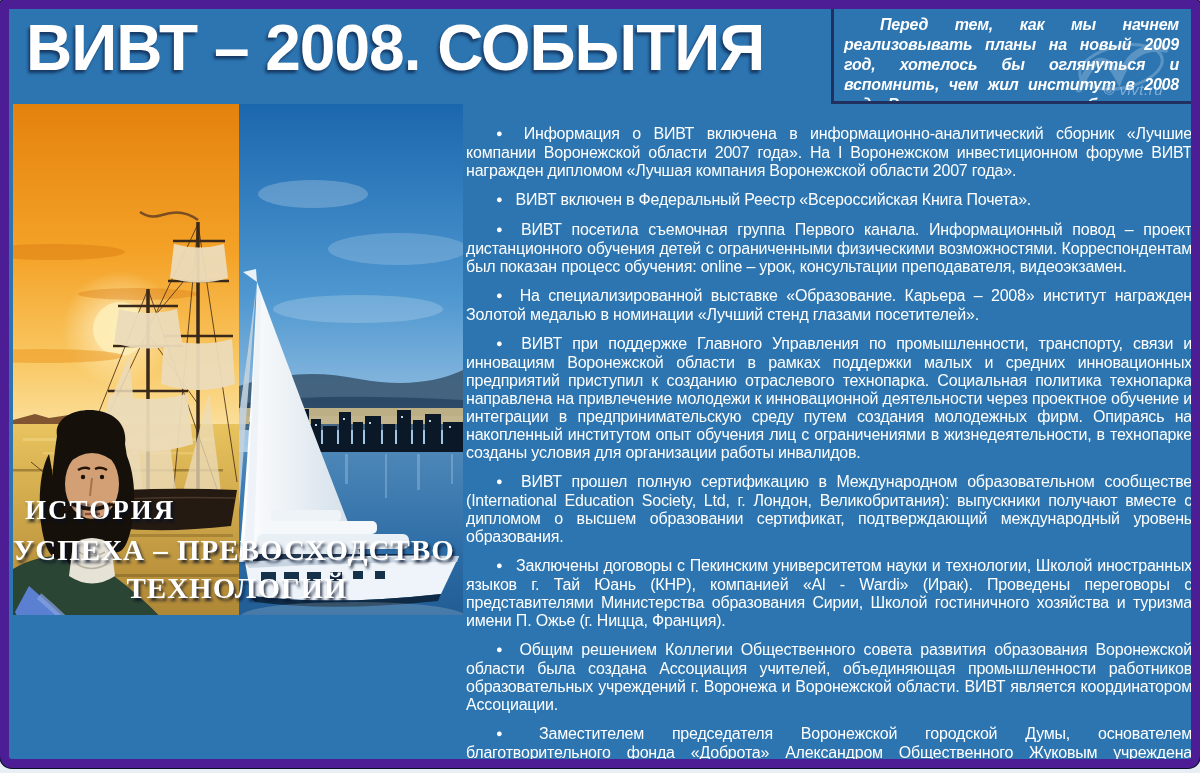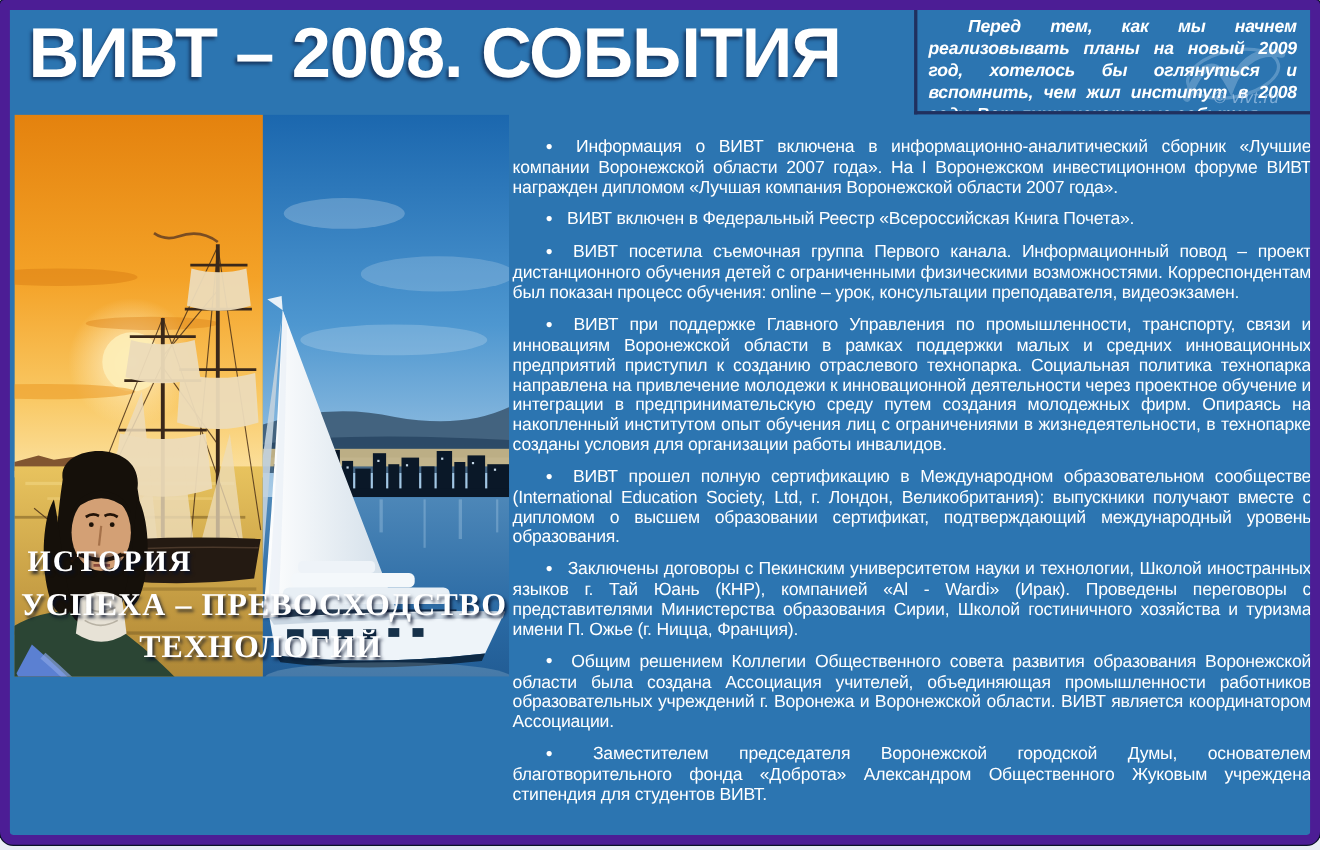--- a/index.html
+++ b/index.html
@@ -58,21 +58,21 @@
     position:absolute;left:4px;top:95px;width:450px;height:511px;
     overflow:hidden;
   }
   .art svg{display:block;width:450px;height:655px;}
   .slogan{
     position:absolute;left:0;right:0;bottom:10px;z-index:5;
     color:#fff;font-family:"Liberation Serif",serif;font-weight:bold;
     text-shadow:2px 3px 3px rgba(5,15,40,.8);
   }
   .slogan .l1{font-size:27px;letter-spacing:2px;text-align:left;padding-left:12px;}
-  .slogan .l2{font-size:29px;letter-spacing:1px;text-align:right;padding-right:2px;margin-top:8px;}
+  .slogan .l2{font-size:29px;letter-spacing:1px;padding-right:2px;margin-top:8px;}
   .slogan .l3{font-size:29px;letter-spacing:1px;text-align:center;padding-right:2px;margin-top:5px;}
 </style>
 </head>
 <body>
 
 <div class="page">
 
   <h1 class="title">ВИВТ – 2008. СОБЫТИЯ</h1>
 
   <div class="intro">
@@ -304,20 +304,21 @@
       <div class="l1">ИСТОРИЯ</div>
       <div class="l2">УСПЕХА – ПРЕВОСХОДСТВО</div>
       <div class="l3">ТЕХНОЛОГИЙ</div>
     </div>
   </div>
 
   <div class="events">
     <p><span class="blt">●</span><span>Информация о ВИВТ включена в информационно-аналитический сборник «Лучшие компании Воронежской области 2007 года». На I Воронежском инвестиционном форуме ВИВТ награжден дипломом «Лучшая компания Воронежской области 2007 года».</span></p>
     <p><span class="blt">●</span><span>ВИВТ включен в Федеральный Реестр «Всероссийская Книга Почета».</span></p>
     <p><span class="blt">●</span><span>ВИВТ посетила съемочная группа Первого канала. Информационный повод – проект дистанционного обучения детей с ограниченными физическими возможностями. Корреспондентам был показан процесс обучения: online – урок, консультации преподавателя, видеоэкзамен.</span></p>
+    <p><span class="blt">●</span><span>На специализированной выставке «Образование. Карьера – 2008» институт награжден Золотой медалью в номинации «Лучший стенд глазами посетителей».</span></p>
     <p><span class="blt">●</span><span>ВИВТ при поддержке Главного Управления по промышленности, транспорту, связи и инновациям Воронежской области в рамках поддержки малых и средних инновационных предприятий приступил к созданию отраслевого технопарка. Социальная политика технопарка направлена на привлечение молодежи к инновационной деятельности через проектное обучение и интеграции в предпринимательскую среду путем создания молодежных фирм. Опираясь на накопленный институтом опыт обучения лиц с ограничениями в жизнедеятельности, в технопарке созданы условия для организации работы инвалидов.</span></p>
     <p><span class="blt">●</span><span>ВИВТ прошел полную сертификацию в Международном образовательном сообществе (International Education Society, Ltd, г. Лондон, Великобритания): выпускники получают вместе с дипломом о высшем образовании сертификат, подтверждающий международный уровень образования.</span></p>
     <p><span class="blt">●</span><span>Заключены договоры с Пекинским университетом науки и технологии, Школой иностранных языков г. Тай Юань (КНР), компанией «Al - Wardi» (Ирак). Проведены переговоры с представителями Министерства образования Сирии, Школой гостиничного хозяйства и туризма имени П. Ожье (г. Ницца, Франция).</span></p>
     <p><span class="blt">●</span><span>Общим решением Коллегии Общественного совета развития образования Воронежской области была создана Ассоциация учителей, объединяющая промышленности работников образовательных учреждений г. Воронежа и Воронежской области. ВИВТ является координатором Ассоциации.</span></p>
     <p><span class="blt">●</span><span>Заместителем председателя Воронежской городской Думы, основателем благотворительного фонда «Доброта» Александром Общественного Жуковым учреждена стипендия для студентов ВИВТ.</span></p>
   </div>
 
 </div>
 
 </body></html>

